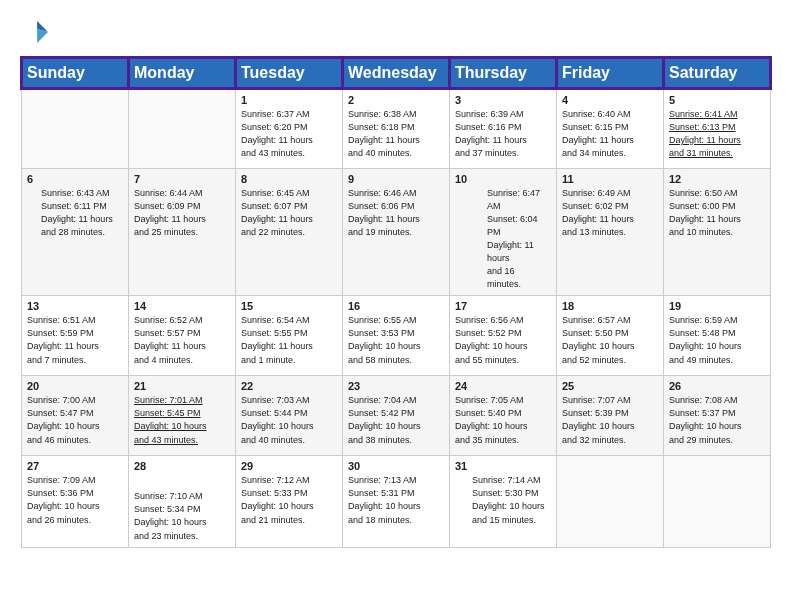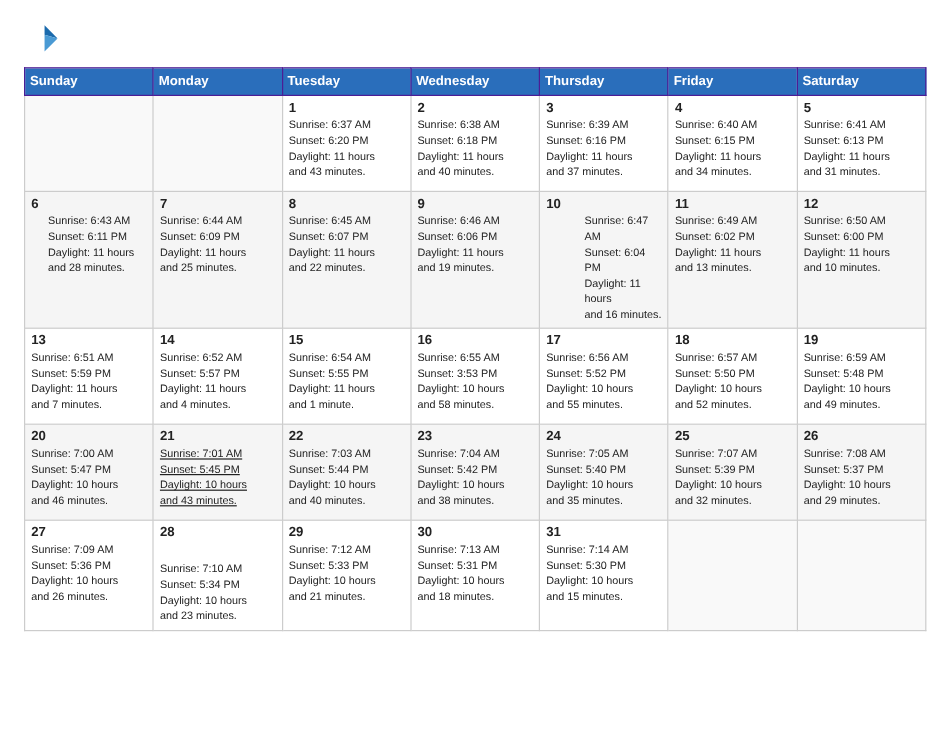--- a/index.html
+++ b/index.html
@@ -54,25 +54,25 @@
       color: #444;
     }
     .calendar {
       width: 100%;
       border-collapse: collapse;
       table-layout: fixed;
     }
     .calendar th {
       background: #2a6ebb;
       color: #fff;
-      font-size: 11px;
+      font-size: 16px;
       font-weight: bold;
       padding: 5px 4px;
       text-align: left;
-      border: 1px solid #4c1d95;
+      border: 3px solid #4c1d95;
     }
     .calendar td {
       vertical-align: top;
       border: 1px solid #ccc;
       padding: 4px 5px;
       font-size: 9.5px;
       color: #222;
       height: 80px;
       width: 113px;
       background: #fff;
@@ -158,21 +158,21 @@
           </td>
           <td>
             <span class="day-num">4</span>
             <div class="day-info" style="white-space: pre-line;">Sunrise: 6:40 AM
 Sunset: 6:15 PM
 Daylight: 11 hours
 and 34 minutes.</div>
           </td>
           <td>
             <span class="day-num">5</span>
-            <div class="day-info" style="white-space: pre-line;">Sunrise: 6:41 AM
+            <div class="day-info" style="white-space: pre-line; text-decoration: underline;">Sunrise: 6:41 AM
 Sunset: 6:13 PM
 Daylight: 11 hours
 and 31 minutes.</div>
           </td>
         </tr>
         <tr>
           <td>
             <span class="day-num">6</span>
             <div class="day-info" style="white-space: pre-line; margin-left: 14px;">Sunrise: 6:43 AM
 Sunset: 6:11 PM
@@ -348,21 +348,21 @@
           </td>
           <td>
             <span class="day-num">30</span>
             <div class="day-info" style="white-space: pre-line;">Sunrise: 7:13 AM
 Sunset: 5:31 PM
 Daylight: 10 hours
 and 18 minutes.</div>
           </td>
           <td>
             <span class="day-num">31</span>
-            <div class="day-info" style="white-space: pre-line;">Sunrise: 7:14 AM
+            <div class="day-info" style="white-space: pre-line; margin-left: 17px;">Sunrise: 7:14 AM
 Sunset: 5:30 PM
 Daylight: 10 hours
 and 15 minutes.</div>
           </td>
           <td class="empty-cell"></td>
           <td class="empty-cell"></td>
         </tr>
       </tbody>
   </table>
 </div>

